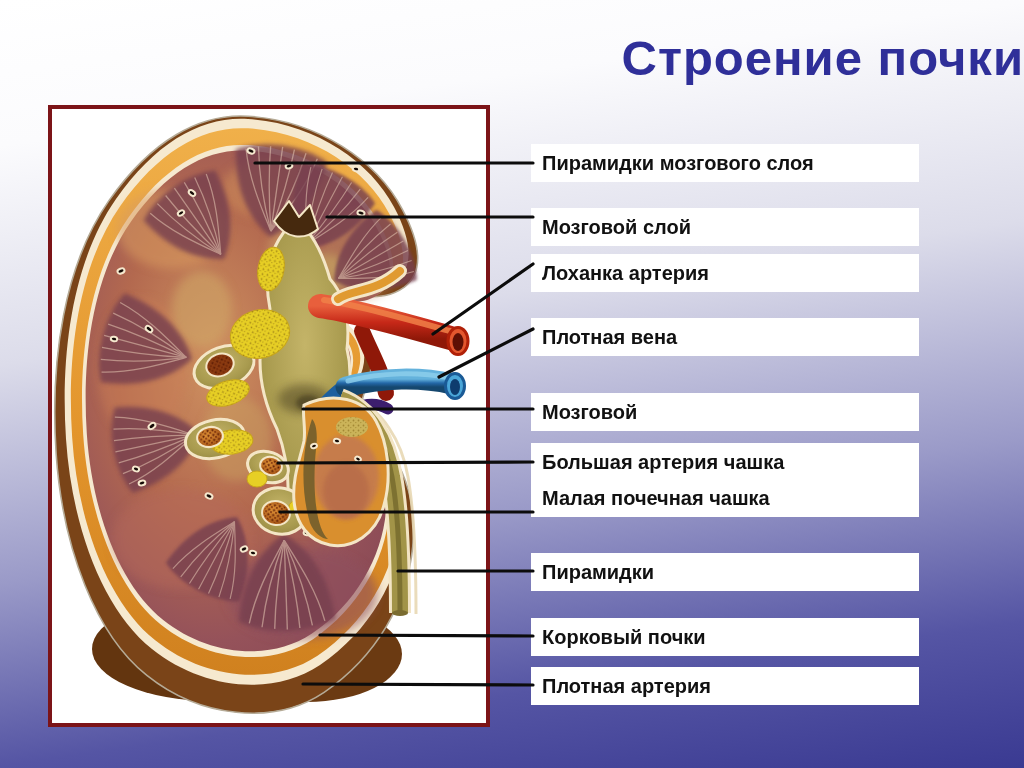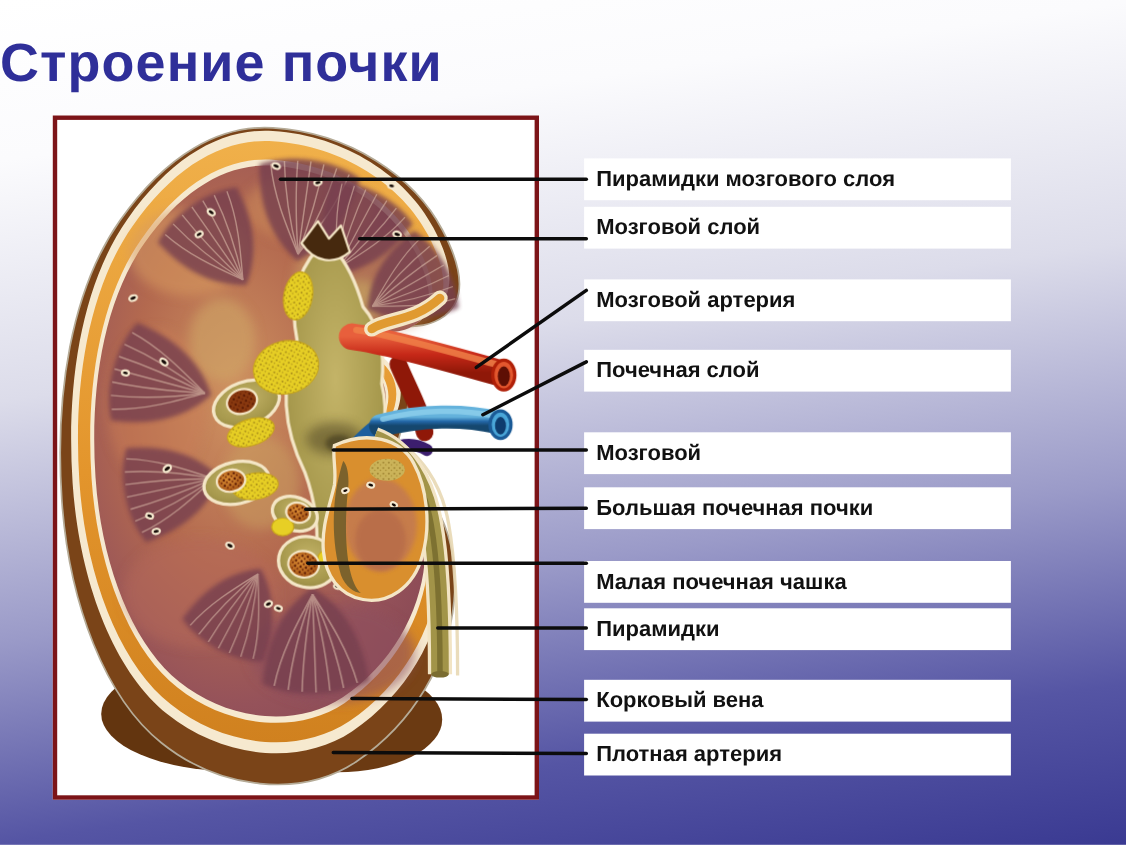--- a/index.html
+++ b/index.html
@@ -2,21 +2,21 @@
 <html><head>
 <meta charset="utf-8">
 <style>
   html,body{margin:0;padding:0;}
   body{
     width:1024px;height:768px;position:relative;overflow:hidden;
     font-family:"Liberation Sans", sans-serif;
     background:linear-gradient(172deg,#ffffff 0%,#fbfbfd 16%,#dcdcea 40%,#9a9ac8 64%,#5555a4 84%,#3a3a92 100%);
   }
   .title{
-    position:absolute;left:0;top:30px;width:1024px;text-align:left;
+    position:absolute;left:0;top:30px;width:1024px;text-align:right;
     font-size:49px;font-weight:bold;color:#2f2f99;letter-spacing:1px;
   }
   .figure-box{
     position:absolute;left:48px;top:105px;width:434px;height:614px;
     background:#ffffff;border:4px solid #7c1418;
   }
   .figure-box svg{display:block;}
   .label-box{
     position:absolute;left:531px;width:388px;height:38px;
     background:#ffffff;color:#111111;font-size:20px;font-weight:bold;
@@ -230,28 +230,28 @@
   </g>
 
   <g fill="none">
     <path d="M348,162 C324,184 300,180 286,190" stroke="#f4e6c6" stroke-width="14" stroke-linecap="round"></path>
     <path d="M348,162 C324,184 300,180 286,190" stroke="#e09a30" stroke-width="8" stroke-linecap="round"></path>
   </g>
 </svg>
 </div>
 
 <div class="label-box" style="top:144px">Пирамидки мозгового слоя</div>
-<div class="label-box" style="top:188px">Мозговой слой</div>
-<div class="label-box" style="top:254px">Мозговой артерия</div>
-<div class="label-box" style="top:318px">Почечная слой</div>
+<div class="label-box" style="top:208px">Мозговой слой</div>
+<div class="label-box" style="top:254px">Лоханка артерия</div>
+<div class="label-box" style="top:318px">Плотная вена</div>
 <div class="label-box" style="top:393px">Мозговой</div>
-<div class="label-box" style="top:443px">Большая почечная почки</div>
-<div class="label-box" style="top:510px">Малая почечная чашка</div>
+<div class="label-box" style="top:443px">Большая артерия чашка</div>
+<div class="label-box" style="top:479px">Малая почечная чашка</div>
 <div class="label-box" style="top:553px">Пирамидки</div>
-<div class="label-box" style="top:618px">Корковый вена</div>
+<div class="label-box" style="top:618px">Корковый почки</div>
 <div class="label-box" style="top:667px">Плотная артерия</div>
 
 <svg class="lines-overlay" width="1024" height="768" viewBox="0 0 1024 768">
   <g stroke="#0c0c0c" stroke-width="3.2" stroke-linecap="round">
     <line x1="255" y1="163" x2="533" y2="163"></line>
     <line x1="327" y1="217" x2="533" y2="217"></line>
     <line x1="433" y1="334" x2="533" y2="264"></line>
     <line x1="439" y1="377" x2="533" y2="329"></line>
     <line x1="303" y1="409" x2="533" y2="409"></line>
     <line x1="278" y1="463" x2="533" y2="462"></line>

